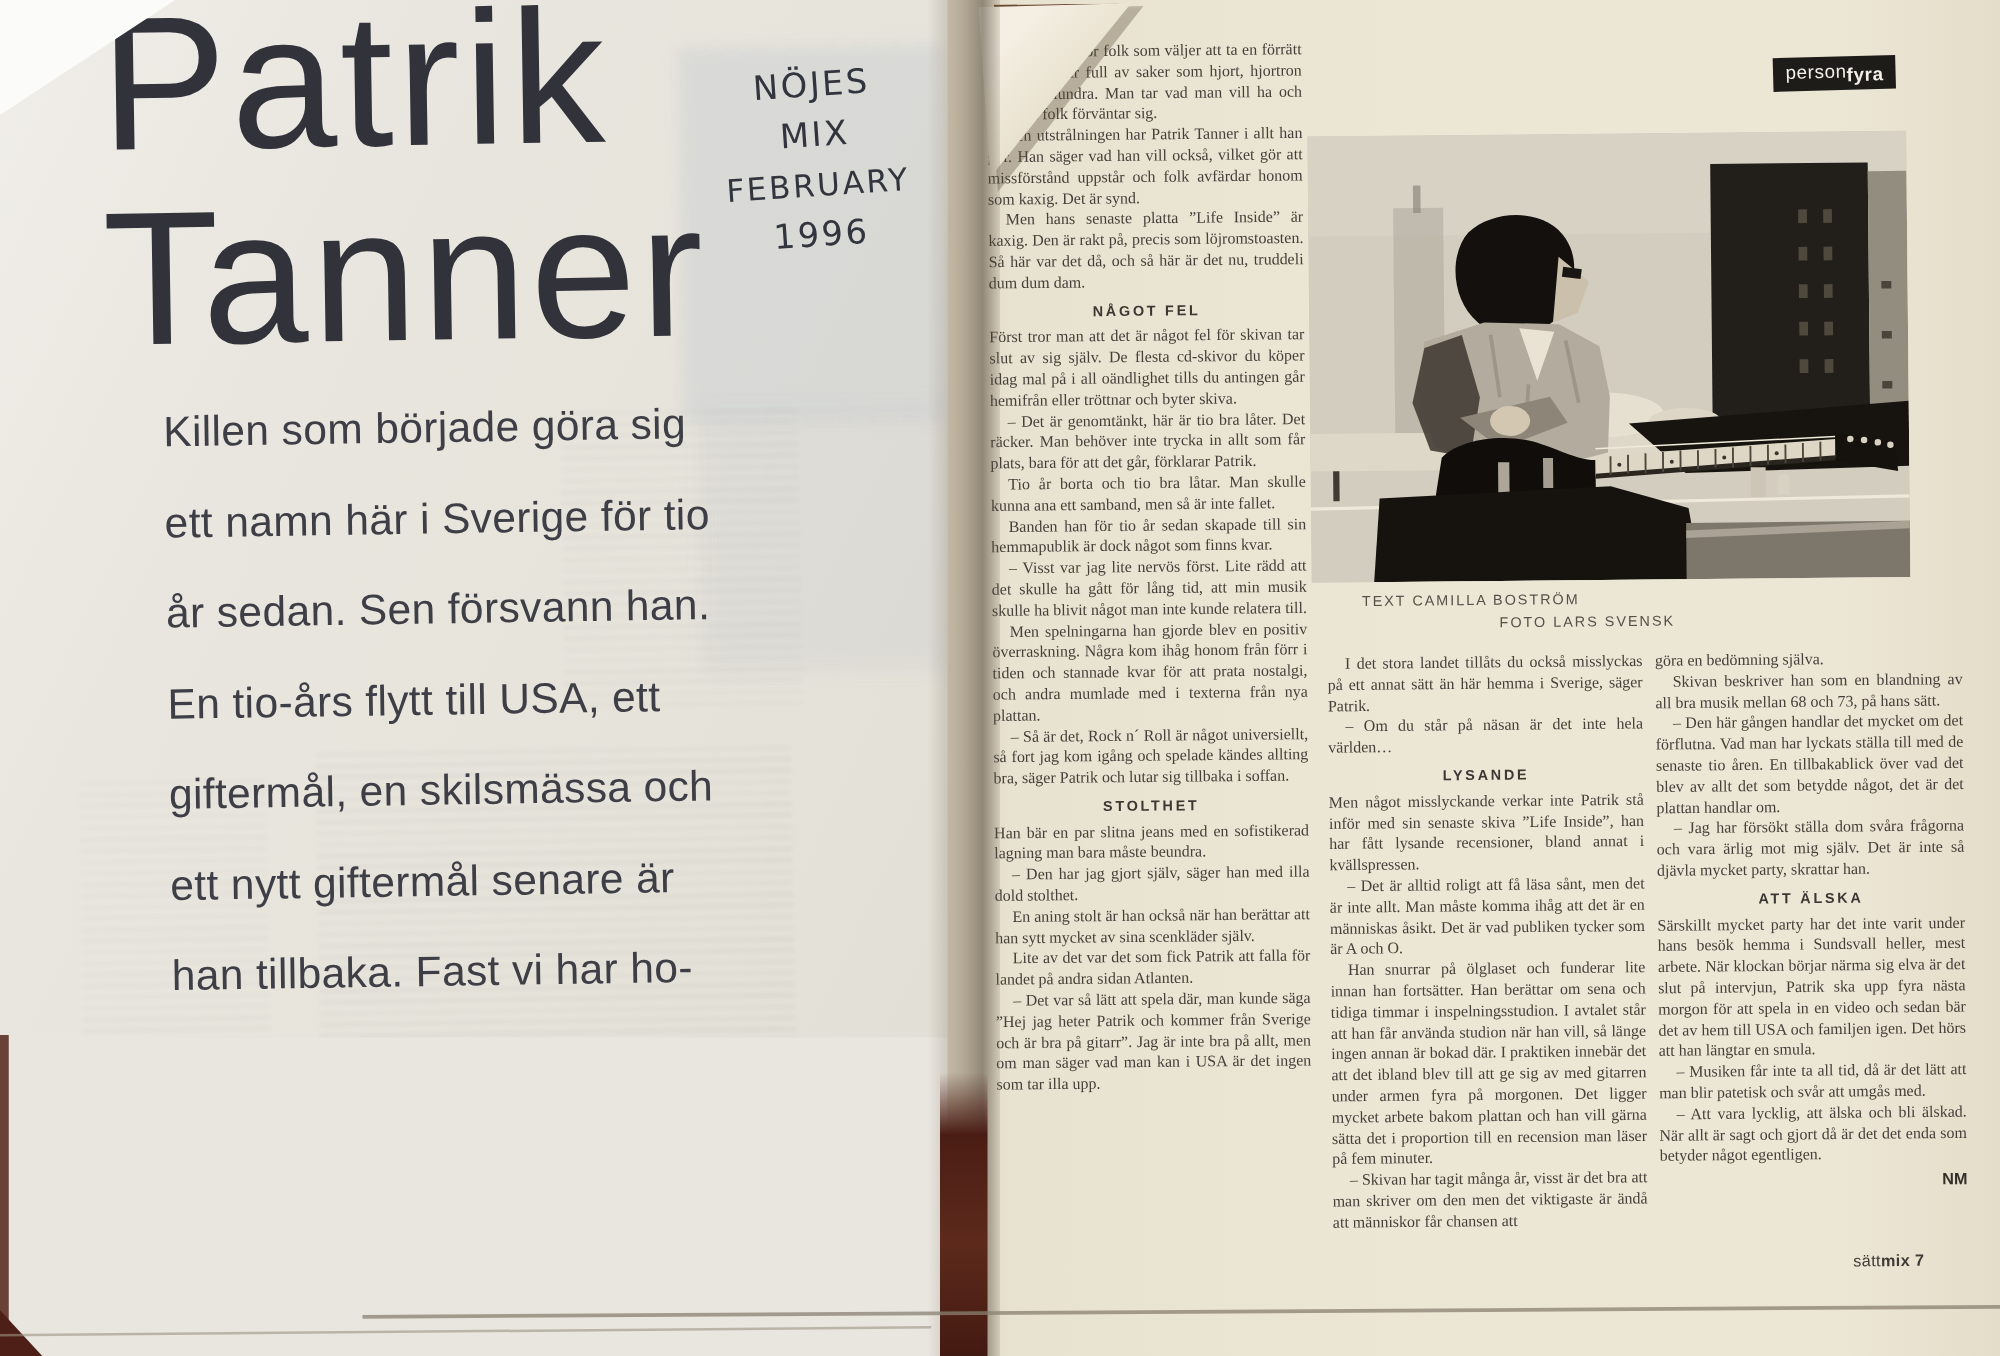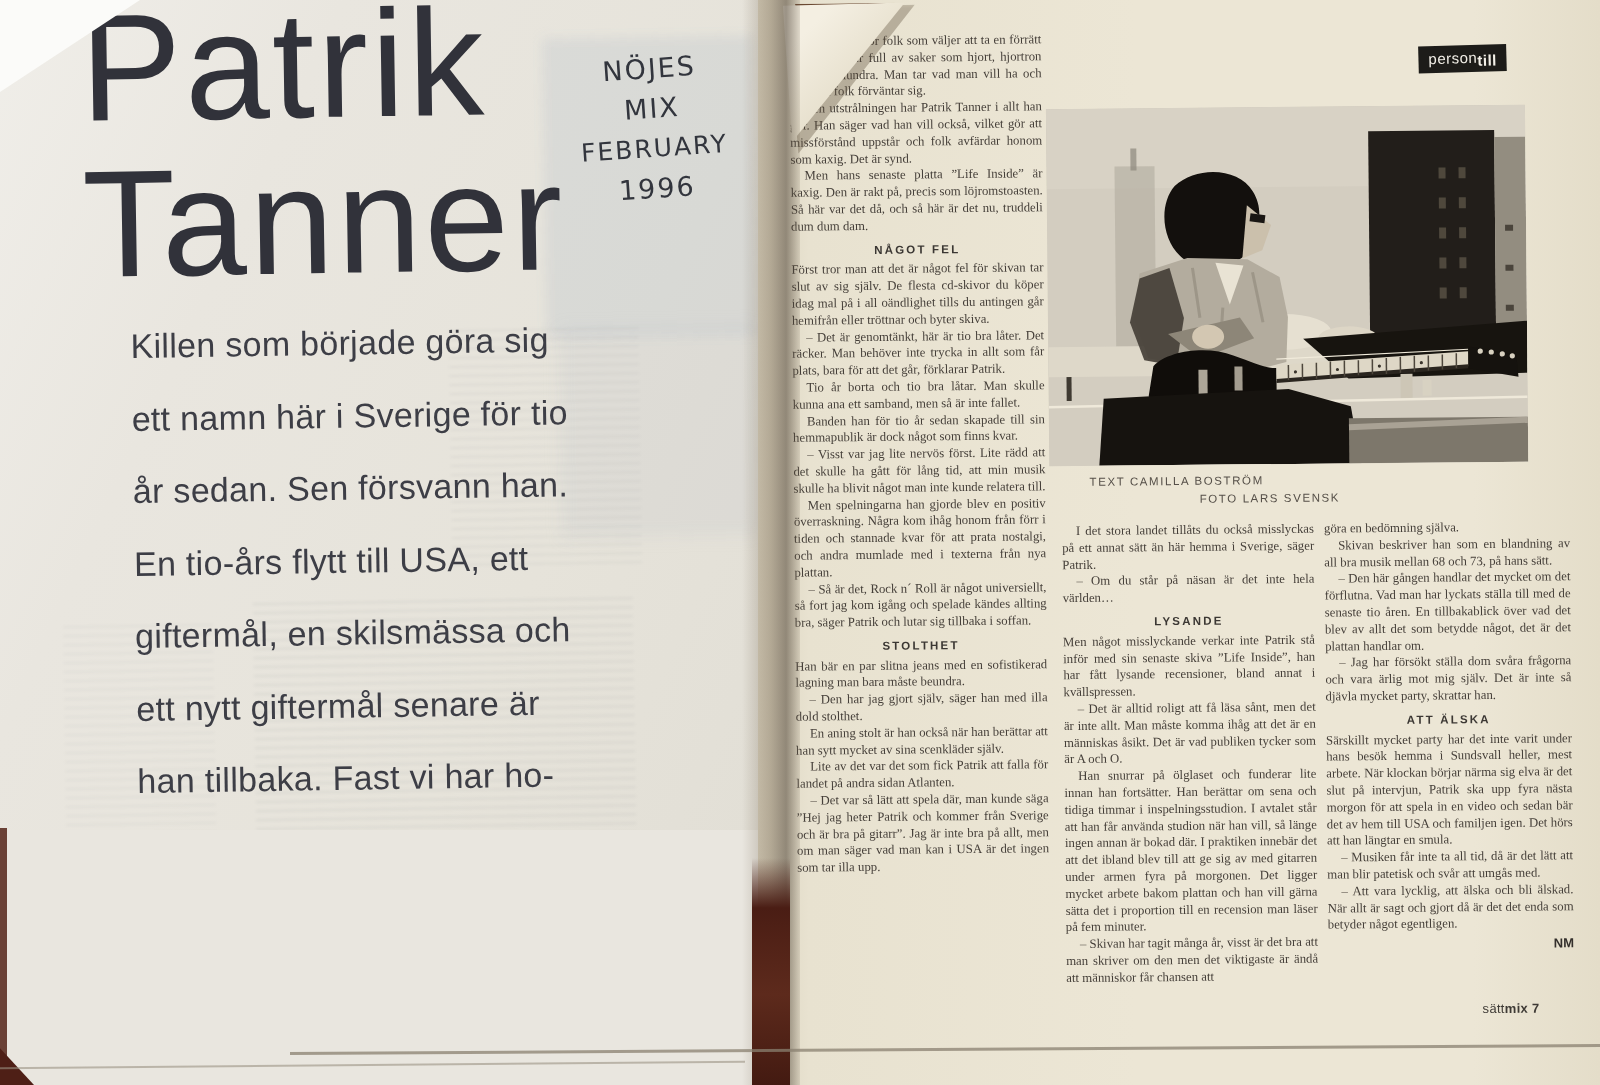--- a/index.html
+++ b/index.html
@@ -159,21 +159,21 @@
   <div class="corner-white"></div>
 </div>
 
 <div class="page-right">
   <div class="rp-inner">
 
     <div class="fold-shadow"></div>
     <div class="fold-back"></div>
     <div class="fold"></div>
 
-    <div class="badge"><span>person</span><span class="b2">till</span></div>
+    <div class="badge"><span>person</span><span class="b2">fyra</span></div>
 
     <div class="photo">
       <svg width="479" height="357" viewBox="0 0 479 357">
         <rect x="0" y="0" width="479" height="357" fill="#d3cdc0"></rect>
         <rect x="0" y="0" width="479" height="80" fill="#d8d2c5"></rect>
 
         <rect x="68" y="58" width="40" height="180" fill="#b7b1a4" opacity="0.7"></rect>
         <rect x="84" y="40" width="6" height="22" fill="#8d887c" opacity="0.7"></rect>
         <rect x="18" y="250" width="5" height="42" fill="#3f3a32"></rect>
 

